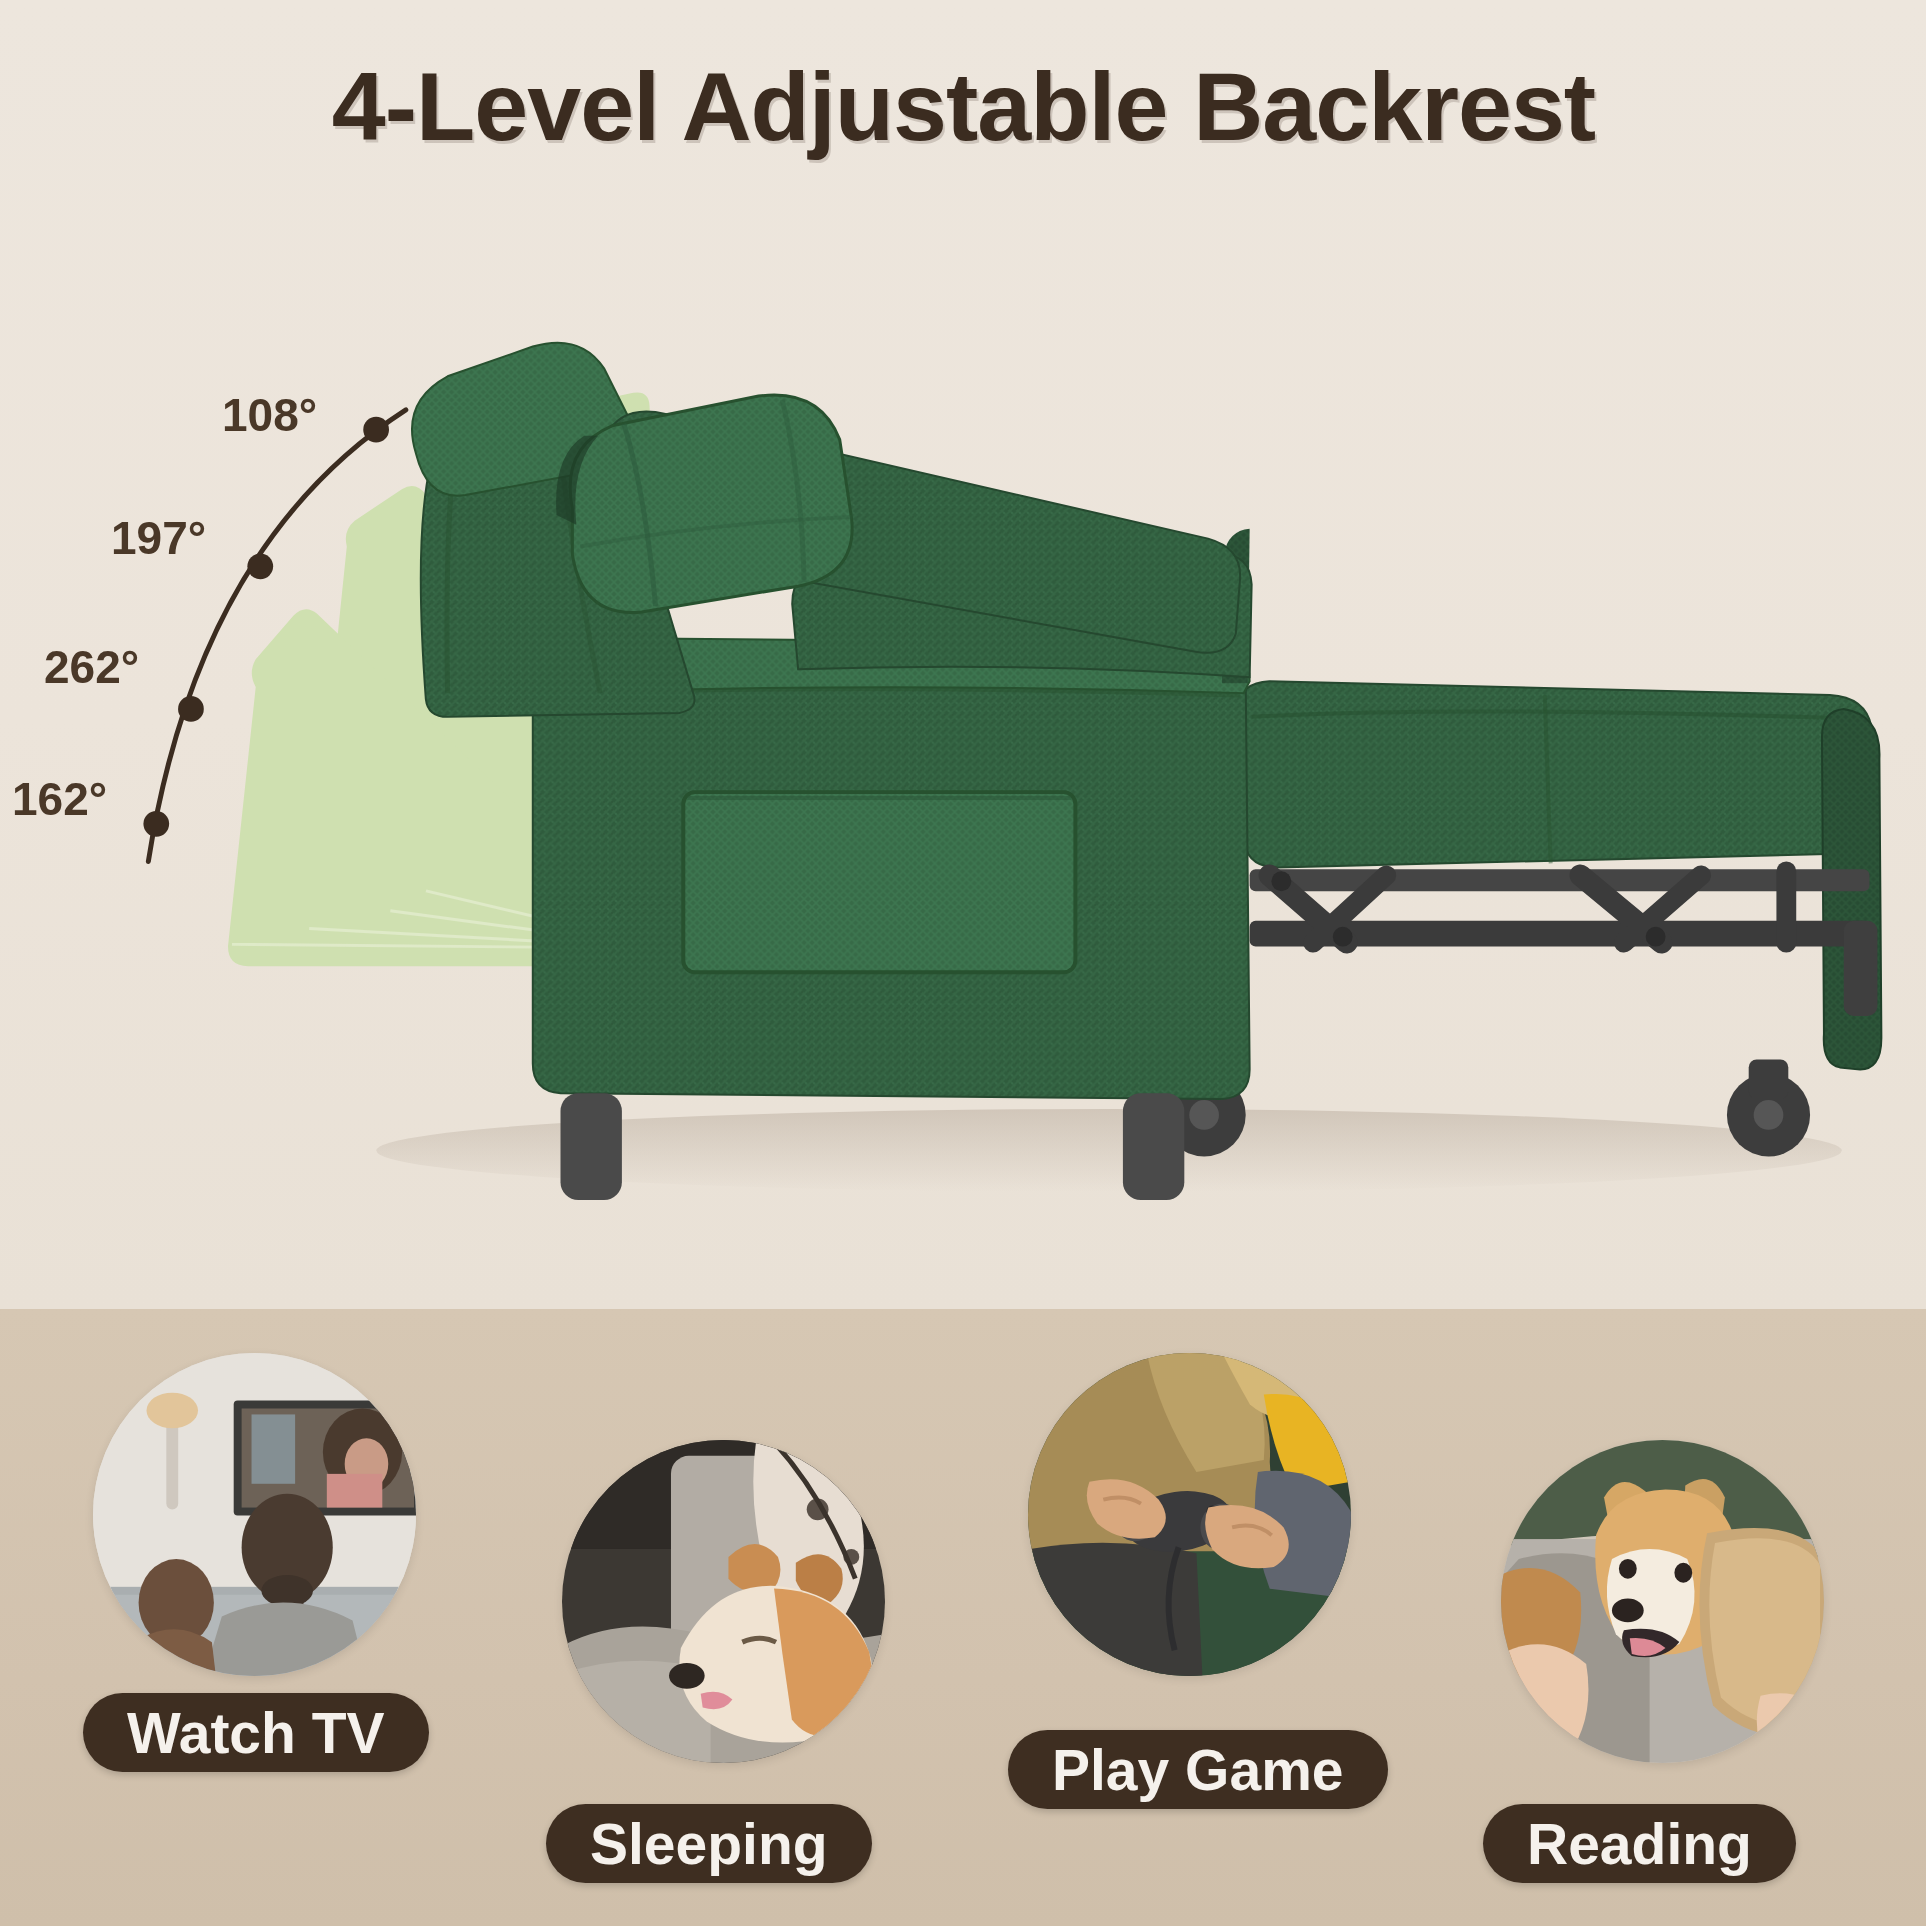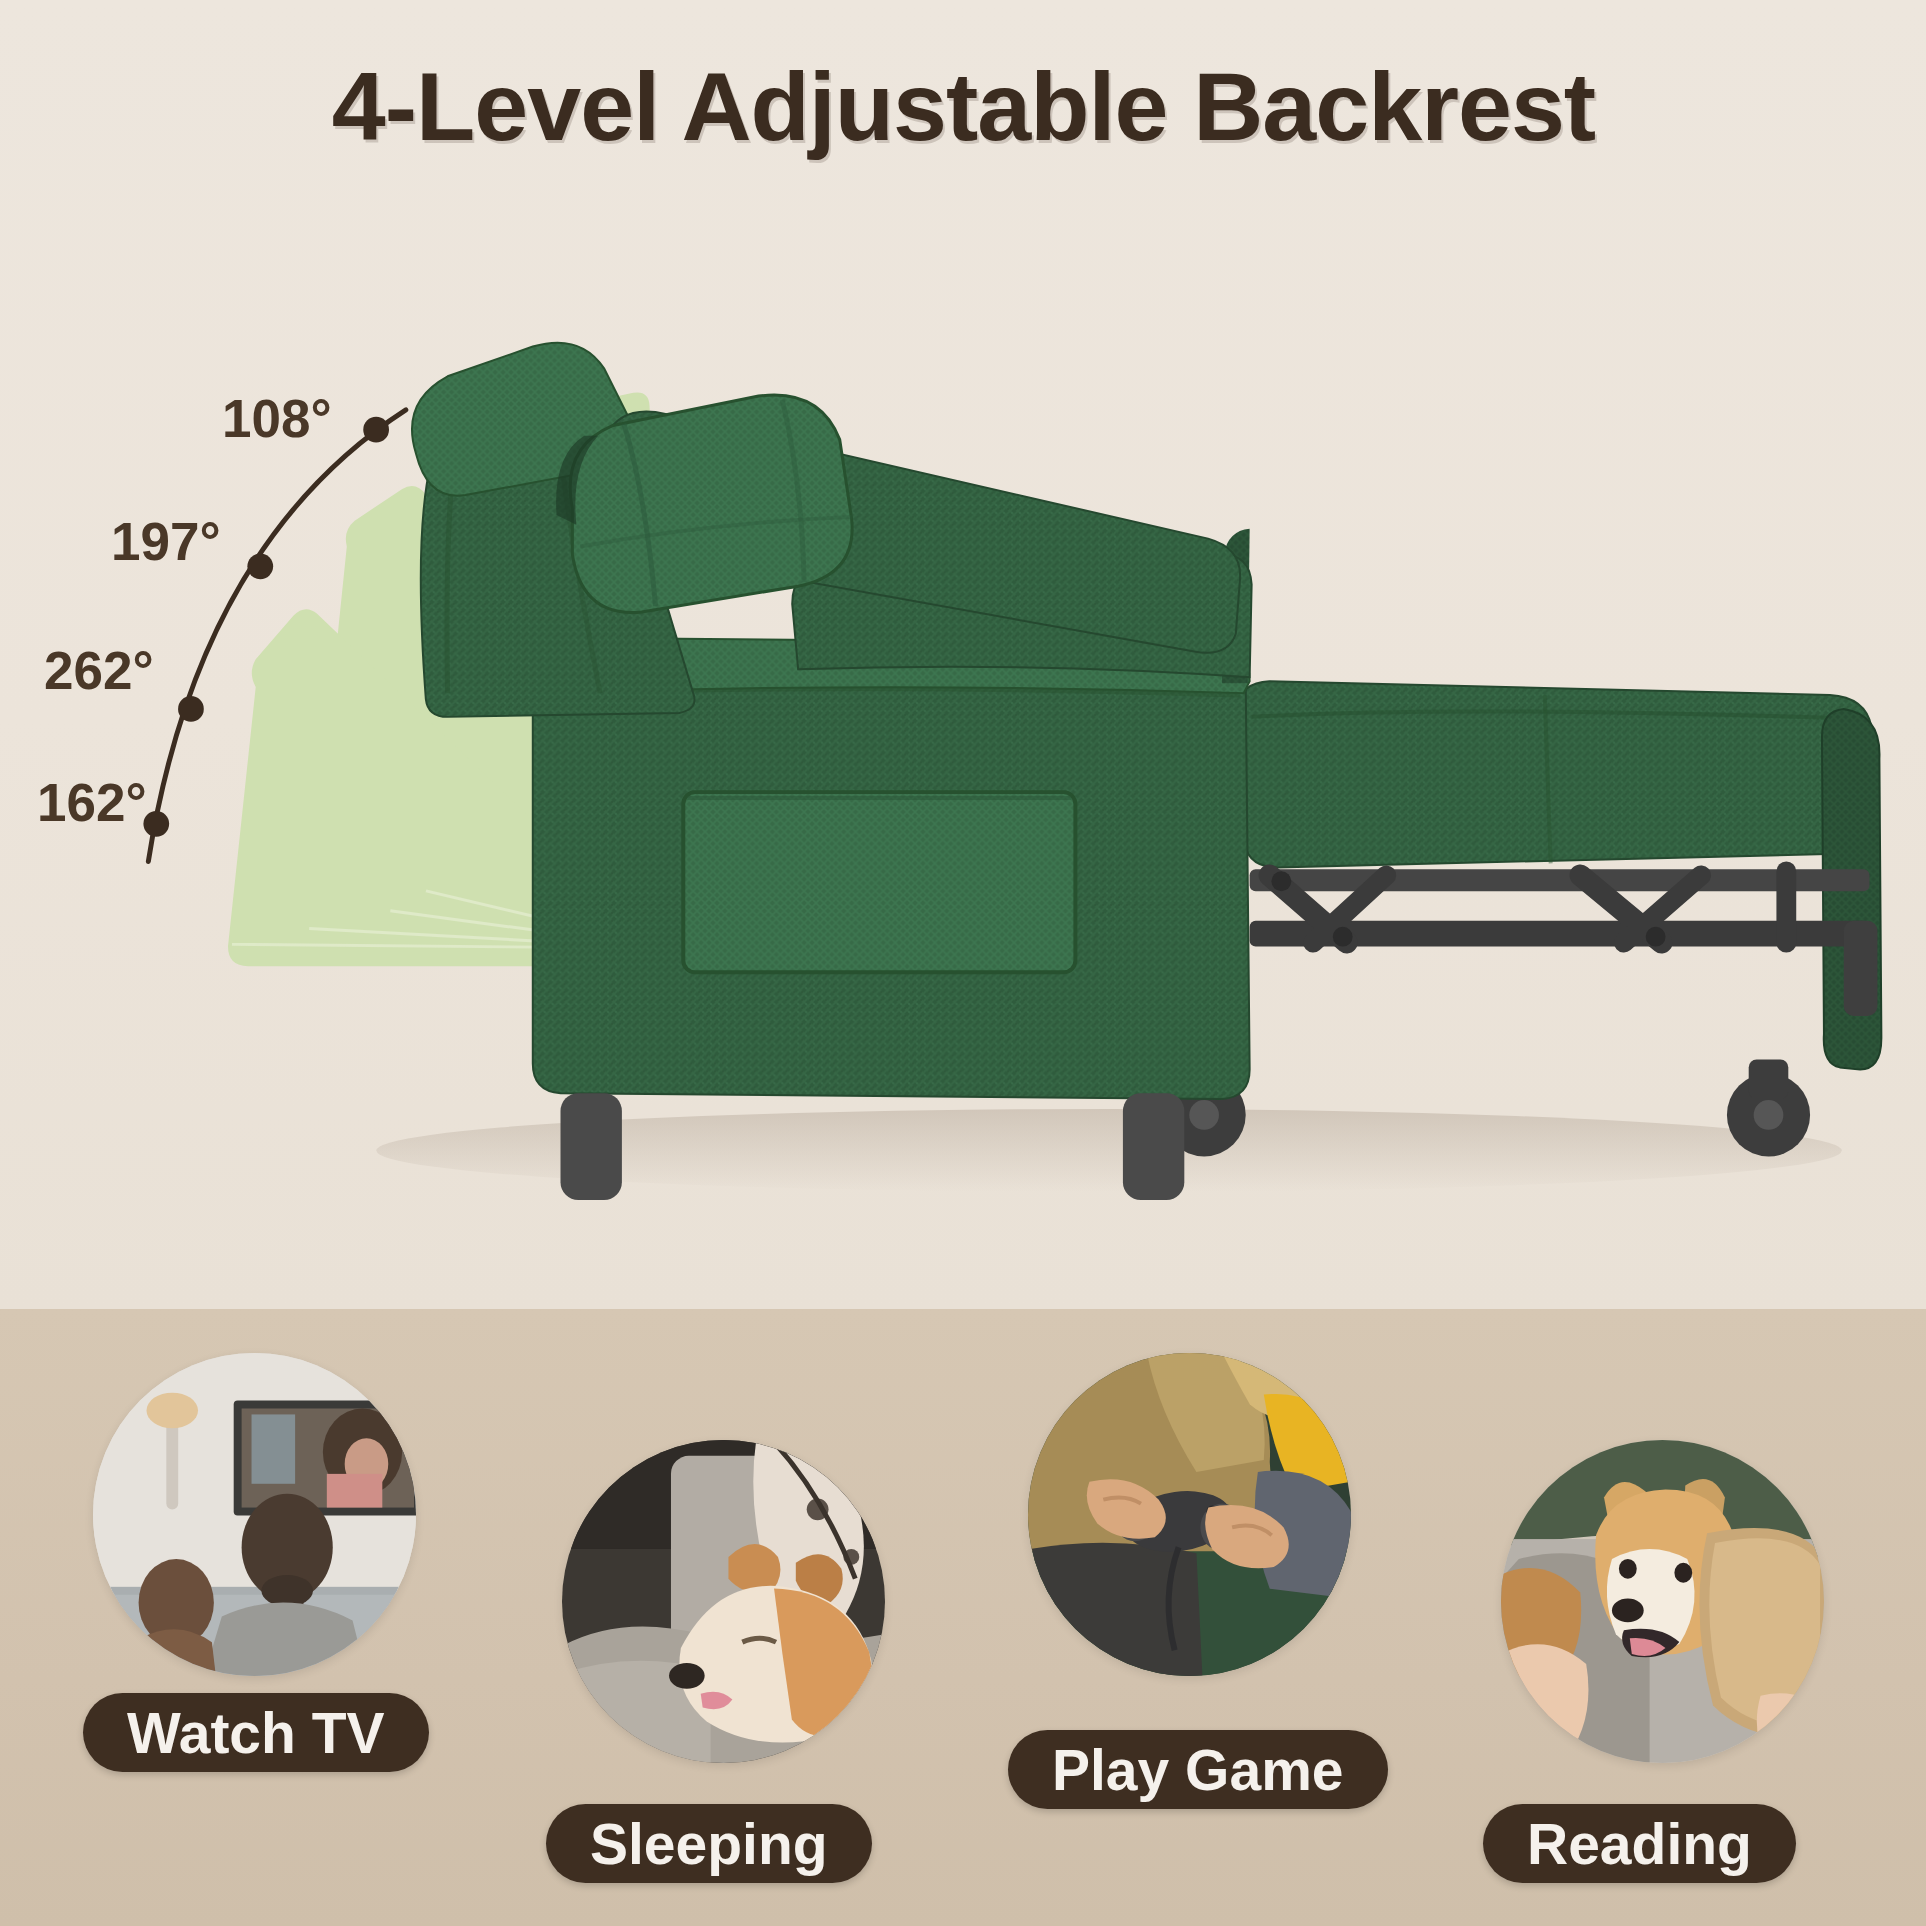--- a/index.html
+++ b/index.html
@@ -38,30 +38,30 @@
     color: #3b2c20;
     letter-spacing: -1px;
     font-family: "Liberation Sans", sans-serif;
     text-shadow: 2px 3px 0 rgba(59,44,32,0.18);
   }
 
   
   #angle-layer { position:absolute; left:0; top:0; width:1927px; height:1309px; }
   .angle-label {
     position: absolute;
-    font-size: 53px;
+    font-size: 46px;
     font-weight: bold;
     color: #4a3828;
     white-space: nowrap;
     font-family: "Liberation Sans", sans-serif;
   }
   #ang-108 { left: 222px; top: 388px; }
   #ang-126 { left: 111px; top: 511px; }
   #ang-144 { left: 44px;  top: 640px; }
-  #ang-162 { left: 12px;  top: 772px; margin-left: 25px; }
+  #ang-162 { left: 12px;  top: 772px; }
   #ghost-wrap {
     position: absolute;
     left: 149px;
     top: 386px;
     width: 554px;
     height: 574px;
   }
 
   
   #sofa { position: absolute; left: 0; top: 0; width: 1927px; height: 1309px; }

